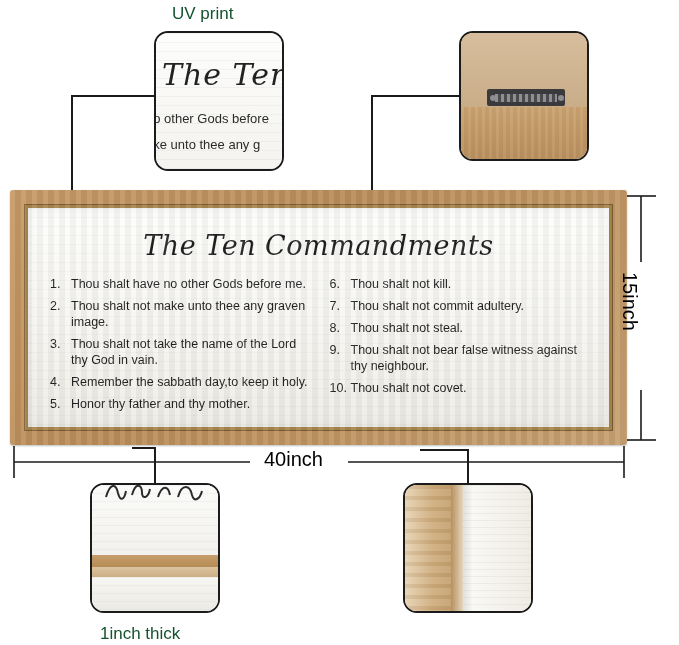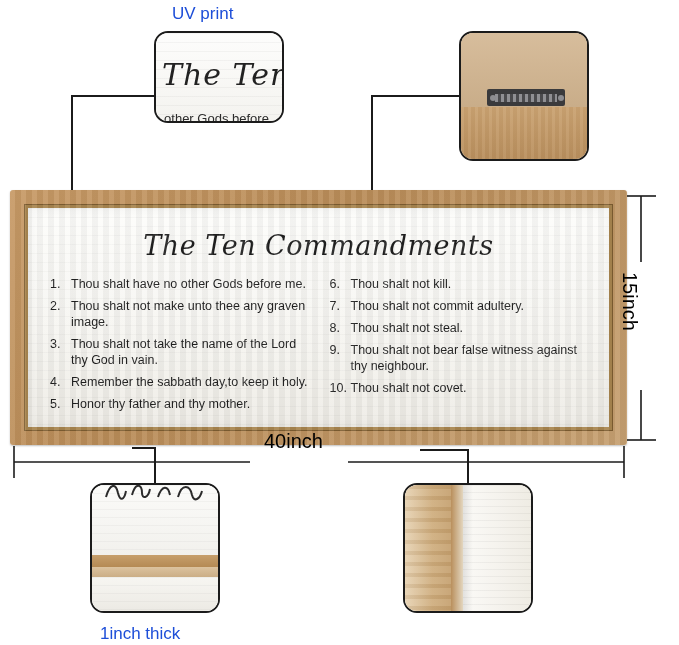--- a/index.html
+++ b/index.html
@@ -13,41 +13,41 @@
     position: relative;
     overflow: hidden;
   }
 
   .canvas { position: absolute; inset: 0; }
 
   
   .callout-label {
     position: absolute;
     font-size: 17px;
-    color: #1d4ed8;
+    color: #14532d;
     font-family: "Liberation Sans", sans-serif;
     white-space: nowrap;
   }
   #label-uv   { left: 172px; top: 4px; }
   #label-saw  { left: 388px; top: 4px; }
   #label-thick{ left: 100px; top: 624px; }
   #label-wood { left: 377px; top: 624px; }
 
   
   svg.lines { position: absolute; inset: 0; width: 679px; height: 645px; }
 
   
   .thumb {
     position: absolute;
     border: 2px solid #1b1b1b;
     border-radius: 14px;
     overflow: hidden;
     background: #fff;
   }
-  #thumb-uv   { left: 154px; top: 31px;  width: 130px; height: 92px; }
+  #thumb-uv   { left: 154px; top: 31px;  width: 130px; height: 140px; }
   #thumb-saw  { left: 459px; top: 31px;  width: 130px; height: 130px; }
   #thumb-thick{ left: 90px;  top: 483px; width: 130px; height: 130px; }
   #thumb-wood { left: 403px; top: 483px; width: 130px; height: 130px; }
 
   
   .uv-inner {
     position: absolute; inset: 0;
     background:
       repeating-linear-gradient(180deg, rgba(0,0,0,0.035) 0 1px, rgba(0,0,0,0) 1px 9px),
       linear-gradient(180deg,#fdfdfc,#f4f3ef);
@@ -206,21 +206,21 @@
   .cmd .txt { flex: 1 1 auto; }
 
   
   .dim-text {
     position: absolute;
     font-size: 20px;
     color: #000;
     font-family: "Liberation Sans", sans-serif;
     white-space: nowrap;
   }
-  #dim-w { left: 264px; top: 430px; }
+  #dim-w { left: 264px; top: 448px; }
   #dim-h {
     left: 641px; top: 272px;
     transform: rotate(90deg);
     transform-origin: left top;
   }
 </style>
 </head>
 <body>
 
 <div class="canvas">

